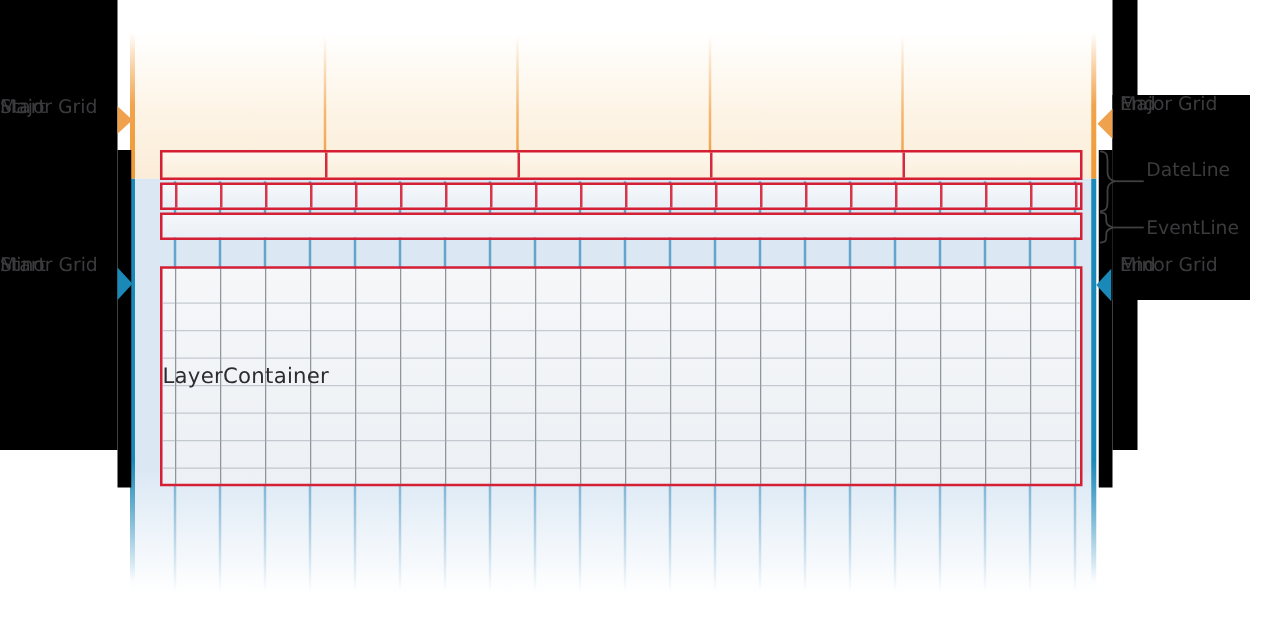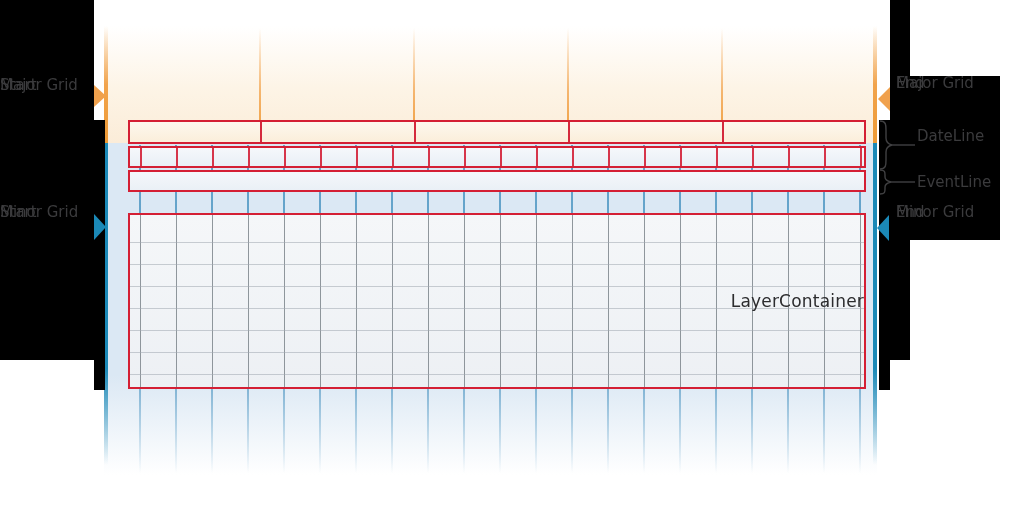--- a/index.html
+++ b/index.html
@@ -49,21 +49,21 @@
   #edge-teal-left {left:104px;}
   #edge-teal-right{left:873px;}
 
   
   .redbox{left:128px;width:738px;border:2px solid var(--red);}
   #band1{top:120px;height:24px;background:linear-gradient(180deg,#fdf7ee,#fbeeda);}
   #band2{top:146px;height:22px;background:linear-gradient(180deg,#f5f8fb,#e9eff6);}
   #band3{top:170px;height:22px;background:linear-gradient(180deg,#f4f7fa,#eaf0f6);}
   #layerbox{
     top:213px;height:176px;background:linear-gradient(180deg,#f5f7f9,#edf0f4);
-    display:flex;align-items:center;justify-content:flex-end;
+    display:flex;align-items:center;justify-content:flex-start;
   }
   .band1-div{top:0;height:100%;width:2px;background:#d42a3e;}
   .band2-div{top:0;height:100%;width:1.5px;background:#d6354a;}
   .layer-v{top:0;height:100%;width:1px;background:rgba(118,126,133,0.8);}
   .layer-h{left:0;width:100%;height:1px;background:rgba(160,168,176,0.55);}
   #layer-label{
     position:static;font-size:17px;color:#2c2c2e;letter-spacing:0.2px;z-index:3;
   }
 
   

